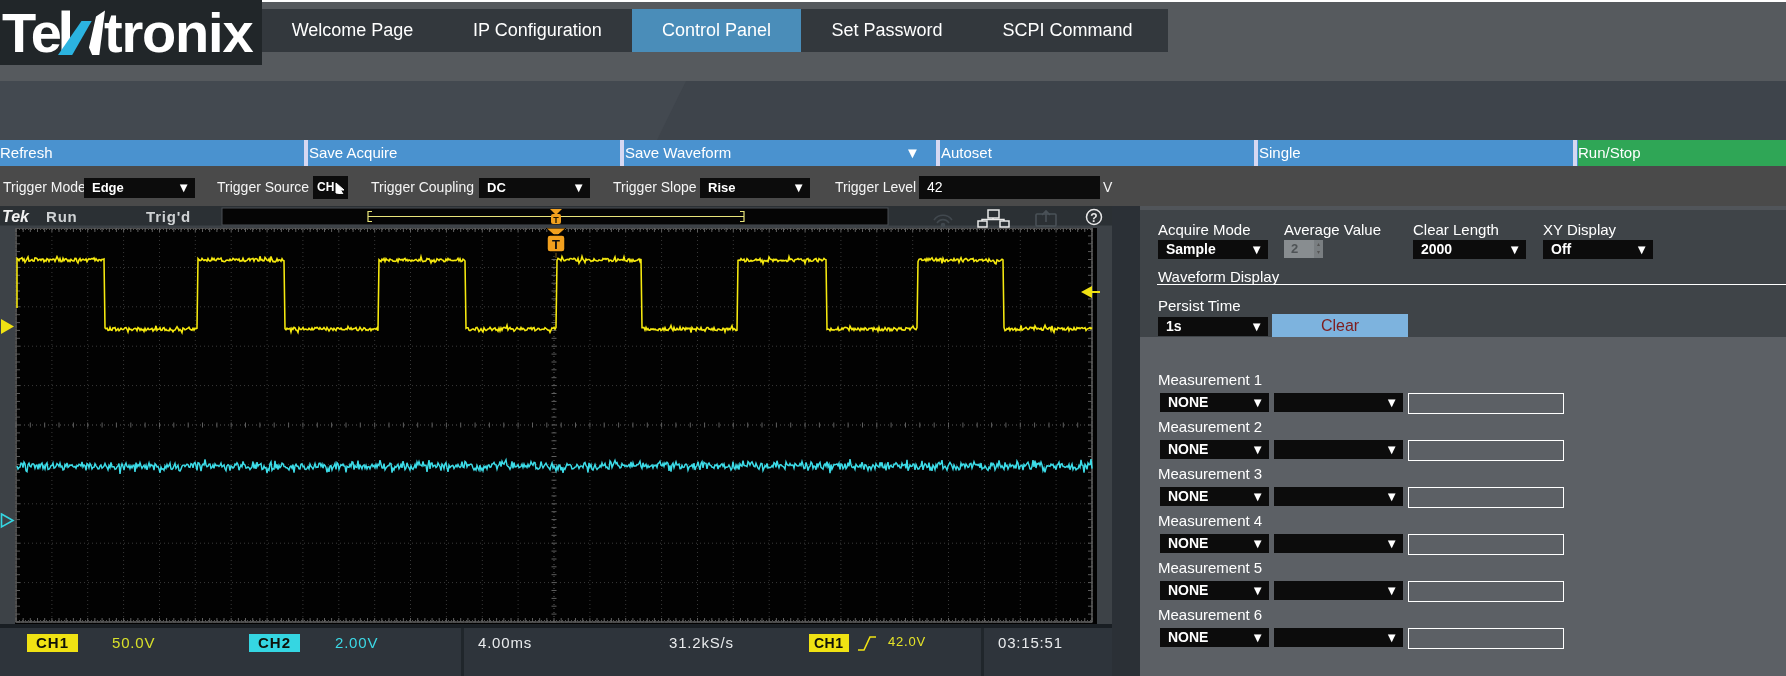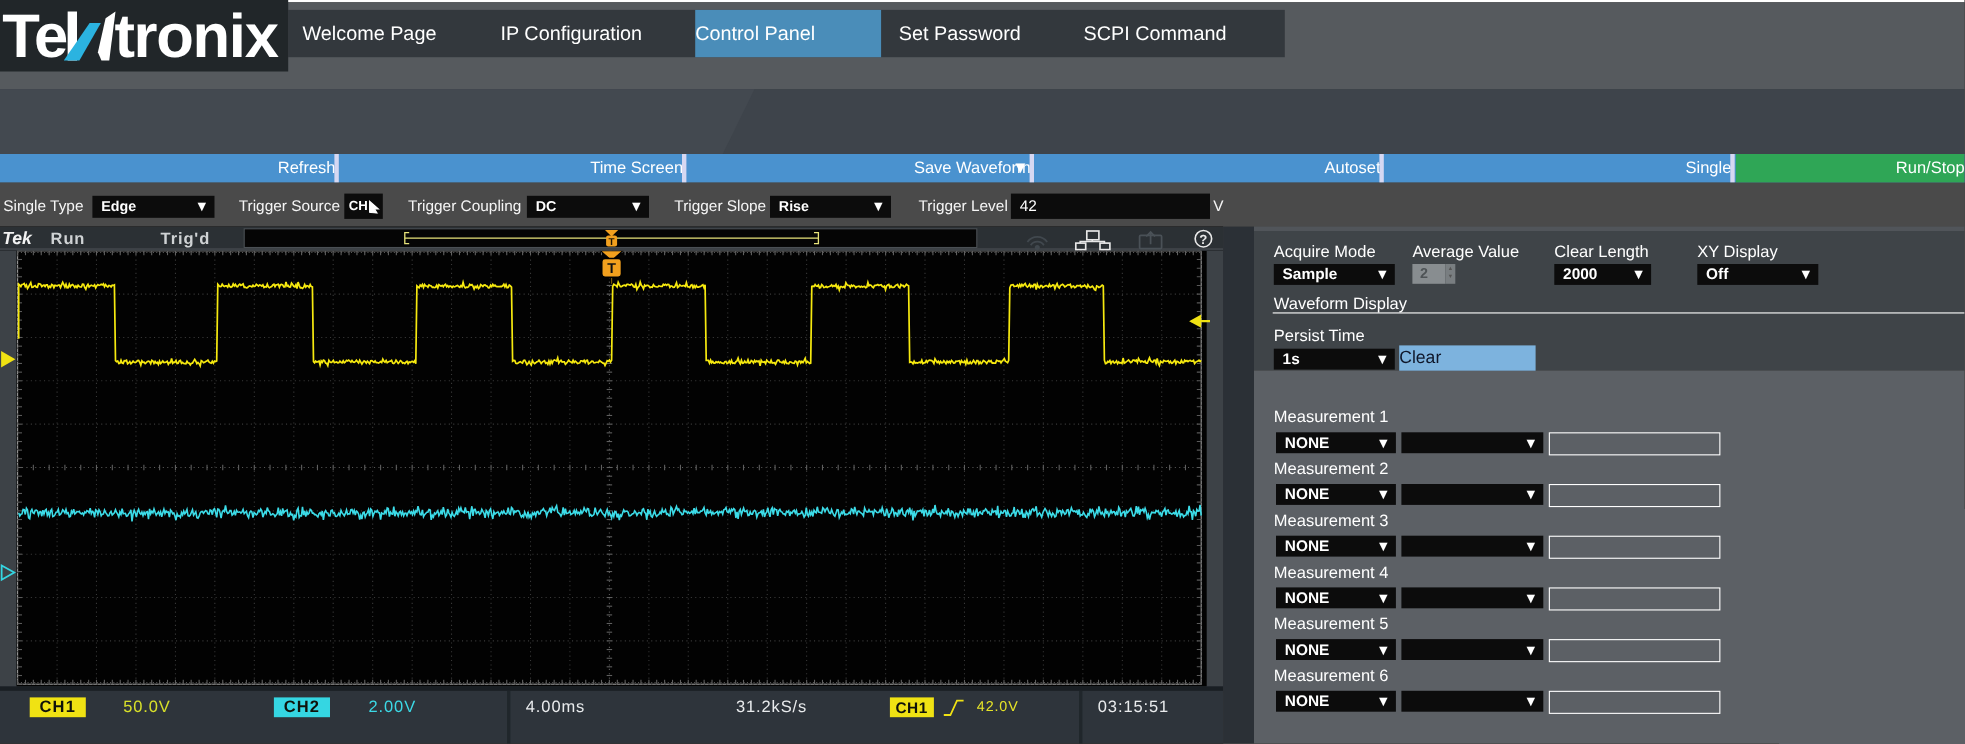--- a/index.html
+++ b/index.html
@@ -2,24 +2,24 @@
 <html><head><meta charset="utf-8"><style>
 *{margin:0;padding:0;box-sizing:border-box}
 body{width:1786px;height:676px;position:relative;overflow:hidden;background:#4a4a4a;font-family:"Liberation Sans",sans-serif}
 #topwhite{position:absolute;left:0;top:0;width:100%;height:2px;background:#fff}
 #strip1{position:absolute;left:0;top:2px;width:100%;height:79px;background:#565a5e}
 #nav{position:absolute;left:262px;top:9px;width:906px;height:43px;background:#33383d}
 #band1{position:absolute;left:0;top:52px;width:0;height:0}
 #band2{position:absolute;left:0;top:81px;width:100%;height:59px;background:#3e444b}
 #band2l{position:absolute;left:0;top:81px;width:686px;height:59px;background:#434950;clip-path:polygon(0 0,686px 0,657px 59px,0 59px)}
 #logo{position:absolute;left:0;top:0;width:262px;height:65px;background:#212629}
-.tab{position:absolute;top:9px;height:43px;line-height:43px;color:#fff;font-size:18px;text-align:left}
+.tab{position:absolute;top:9px;height:43px;line-height:43px;color:#fff;font-size:18px;text-align:center}
 .tabsel{background:#4a8db9}
 #btnrow{position:absolute;left:0;top:140px;width:100%;height:26px;background:#4a92cf}
-.btn{position:absolute;top:0;height:26px;line-height:26px;color:#fff;font-size:15px;text-align:right}
+.btn{position:absolute;top:0;height:26px;line-height:26px;color:#fff;font-size:15px;text-align:left}
 .divd{position:absolute;top:0;width:4px;height:26px;background:#d6d8f2}
 #trigrow{position:absolute;left:0;top:166px;width:100%;height:40px;background:#4a4a4a}
 .tlabel{position:absolute;color:#f5f5f5;font-size:14px;top:13px}
 .sel{position:absolute;background:#0c0c0c;color:#fff;padding-left:8px;font-weight:bold}
 .ar{position:absolute;right:5px;top:0;font-size:13px;font-weight:normal}
 #scope{position:absolute;left:0;top:206px;width:1112px;height:470px;background:#020202}
 #readout{position:absolute;left:0;top:418px;width:1112px;height:52px;background:#2e343b;border-top:4px solid #191e23}
 .rdrow{position:absolute;left:0;width:100%;height:20px}
 .badge{position:absolute;font-size:15px;font-weight:bold;color:#10120a;padding:0 9px;height:18px;line-height:18px;letter-spacing:1px}
 .b2{padding:0 5px;letter-spacing:0.5px;font-size:14px}
@@ -29,21 +29,21 @@
 .vy2{position:absolute;color:#e6e428;font-size:13px;letter-spacing:0.8px}
 .vc{position:absolute;color:#3cd9e6;font-size:15px;letter-spacing:0.8px}
 .vw{position:absolute;color:#e9ebed;font-size:15px;letter-spacing:0.8px}
 .vo{position:absolute;color:#f2a01e;font-size:15px;letter-spacing:0.8px}
 #gap{position:absolute;left:1112px;top:206px;width:28px;height:470px;background:#2b3036}
 #paneltop{position:absolute;left:1140px;top:206px;width:646px;height:4px;background:#51555a}
 #paneldark{position:absolute;left:1140px;top:210px;width:646px;height:127px;background:#3f4448}
 #panellight{position:absolute;left:1140px;top:337px;width:646px;height:339px;background:#5c6065}
 .plabel{position:absolute;color:#fff;font-size:15px}
 .minput{position:absolute;width:156px;height:21px;border:1px solid #fff;background:transparent}
-#clearbtn{position:absolute;left:1272px;top:314px;width:124px;height:23px;background:#7db3de;color:#0f172a;font-size:16px;text-align:left;line-height:23px}
+#clearbtn{position:absolute;left:1272px;top:314px;width:136px;height:23px;background:#7db3de;color:#7f1d1d;font-size:16px;text-align:center;line-height:23px}
 #wfdline{position:absolute;left:1157px;top:284px;width:629px;height:1px;background:#fff}
 #avgval{position:absolute;left:1284px;top:240px;width:30px;height:18px;background:#888d90;color:#4e5356;font-size:13px;font-weight:bold;padding-left:7px;line-height:18px}
 #avgspin{position:absolute;left:1314px;top:240px;width:9px;height:18px;background:#797e81;color:#555;font-size:6px;text-align:center;line-height:8px}
 </style></head>
 <body>
 <div id="topwhite"></div>
 <div id="strip1"></div>
 <div id="nav"></div>
 <div id="band1"></div>
 <div id="band2"></div>
@@ -57,34 +57,34 @@
 <text x="104" y="52" font-family="Liberation Sans,sans-serif" font-size="56" font-weight="bold" letter-spacing="-1.2" fill="#fff">tronix</text>
 </svg>
 </div>
 <div class="tab" style="left:275px;width:155px">Welcome Page</div>
 <div class="tab" style="left:455px;width:165px">IP Configuration</div>
 <div class="tab tabsel" style="left:632px;width:169px">Control Panel</div>
 <div class="tab" style="left:817px;width:140px">Set Password</div>
 <div class="tab" style="left:985px;width:165px">SCPI Command</div>
 <div id="btnrow">
  <div class="btn" style="left:0;width:305px">Refresh</div>
- <div class="btn" style="left:309px;width:312px">Time Screen</div>
+ <div class="btn" style="left:309px;width:312px">Save Acquire</div>
  <div class="btn" style="left:625px;width:312px">Save Waveform</div>
  <div class="btn" style="left:905px;width:30px">▼</div>
  <div class="btn" style="left:941px;width:314px">Autoset</div>
  <div class="btn" style="left:1259px;width:315px">Single</div>
  <div class="btn" style="left:1578px;width:208px;background:#2fa656">Run/Stop</div>
  <div class="divd" style="left:304px"></div>
  <div class="divd" style="left:620px"></div>
  <div class="divd" style="left:936px"></div>
  <div class="divd" style="left:1254px"></div>
  <div class="divd" style="left:1573px"></div>
 </div>
 <div id="trigrow">
- <div class="tlabel" style="left:3px">Single Type</div>
+ <div class="tlabel" style="left:3px">Trigger Mode</div>
  <div class="sel " style="left:84px;top:12px;width:111px;height:20px;line-height:20px;font-size:13px">Edge<span class="ar">▼</span></div>
  <div class="tlabel" style="left:217px">Trigger Source</div>
  <div class="sel" style="left:313px;top:10px;width:35px;height:23px;line-height:23px;font-size:12px;padding-left:4px">CH<svg width="13" height="14" style="vertical-align:-3px">
         <path d="M2,13 L2,3 L10,10 L6.5,10 L9,14 Z" fill="#fff" stroke="#fff"></path>
       </svg></div>
  <div class="tlabel" style="left:371px">Trigger Coupling</div>
  <div class="sel " style="left:479px;top:12px;width:111px;height:20px;line-height:20px;font-size:13px">DC<span class="ar">▼</span></div>
  <div class="tlabel" style="left:613px">Trigger Slope</div>
  <div class="sel " style="left:700px;top:12px;width:110px;height:20px;line-height:20px;font-size:13px">Rise<span class="ar">▼</span></div>
  <div class="tlabel" style="left:835px">Trigger Level</div>
@@ -738,21 +738,21 @@
 <div id="paneltop"></div>
 <div id="paneldark"></div>
 <div id="panellight"></div>
 <div class="plabel" style="left:1158px;top:221px">Acquire Mode</div>
 <div class="plabel" style="left:1284px;top:221px">Average Value</div>
 <div class="plabel" style="left:1413px;top:221px">Clear Length</div>
 <div class="plabel" style="left:1543px;top:221px">XY Display</div>
 <div class="sel " style="left:1158px;top:240px;width:110px;height:19px;line-height:19px;font-size:14px">Sample<span class="ar">▼</span></div>
 <div id="avgval">2</div>
 <div id="avgspin">▴<br>▾</div>
-<div class="sel " style="left:1413px;top:240px;width:88px;height:19px;line-height:19px;font-size:14px">2000<span class="ar">▼</span></div>
+<div class="sel " style="left:1413px;top:240px;width:113px;height:19px;line-height:19px;font-size:14px">2000<span class="ar">▼</span></div>
 <div class="sel " style="left:1543px;top:240px;width:110px;height:19px;line-height:19px;font-size:14px">Off<span class="ar">▼</span></div>
 <div class="plabel" style="left:1158px;top:268px">Waveform Display</div>
 <div id="wfdline"></div>
 <div class="plabel" style="left:1158px;top:297px">Persist Time</div>
 <div class="sel " style="left:1158px;top:317px;width:110px;height:19px;line-height:19px;font-size:14px">1s<span class="ar">▼</span></div>
 <div id="clearbtn">Clear</div>
 <div class="plabel" style="left:1158px;top:371px">Measurement 1</div>
 <div class="sel " style="left:1160px;top:393px;width:109px;height:19px;line-height:19px;font-size:14px">NONE<span class="ar">▼</span></div>
 <div class="sel " style="left:1274px;top:393px;width:129px;height:19px;line-height:19px;font-size:14px">
     <span class="ar">▼</span>

